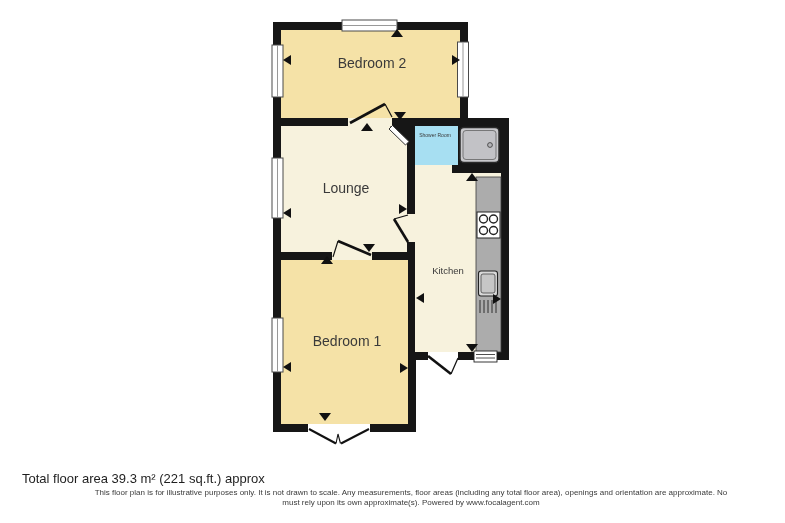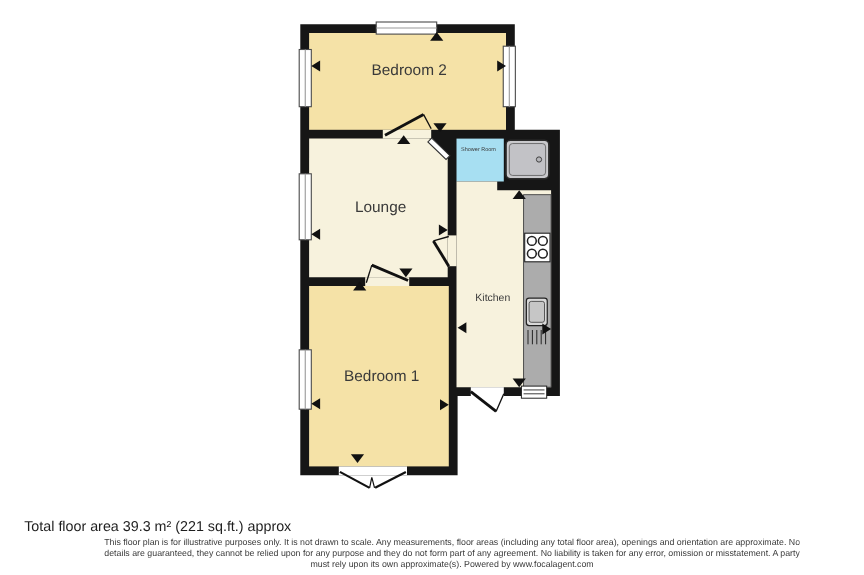--- a/index.html
+++ b/index.html
@@ -142,18 +142,17 @@
     <text class="room-label label-lg" x="346" y="193" text-anchor="middle">Lounge</text>
     <text class="room-label label-xs" x="435" y="137" text-anchor="middle">Shower Room</text>
     <text class="room-label label-md" x="448" y="274" text-anchor="middle">Kitchen</text>
     <text class="room-label label-lg" x="347" y="346" text-anchor="middle">Bedroom 1</text>
   </svg>
 
   <div class="footer">
     <div class="area-line">Total floor area 39.3 m² (221 sq.ft.) approx</div>
     <div class="disclaimer">
       <div>This floor plan is for illustrative purposes only. It is not drawn to scale. Any measurements, floor areas (including any total floor area), openings and orientation are approximate. No</div>
-      <div>details are guaranteed, they cannot be relied upon for any purpose and they do not form part of any agreement. No liability is taken for any error, omission or misstatement. A party</div>
       <div>must rely upon its own approximate(s). Powered by www.focalagent.com</div>
     </div>
   </div>
 
 </div>
 
 </body></html>

